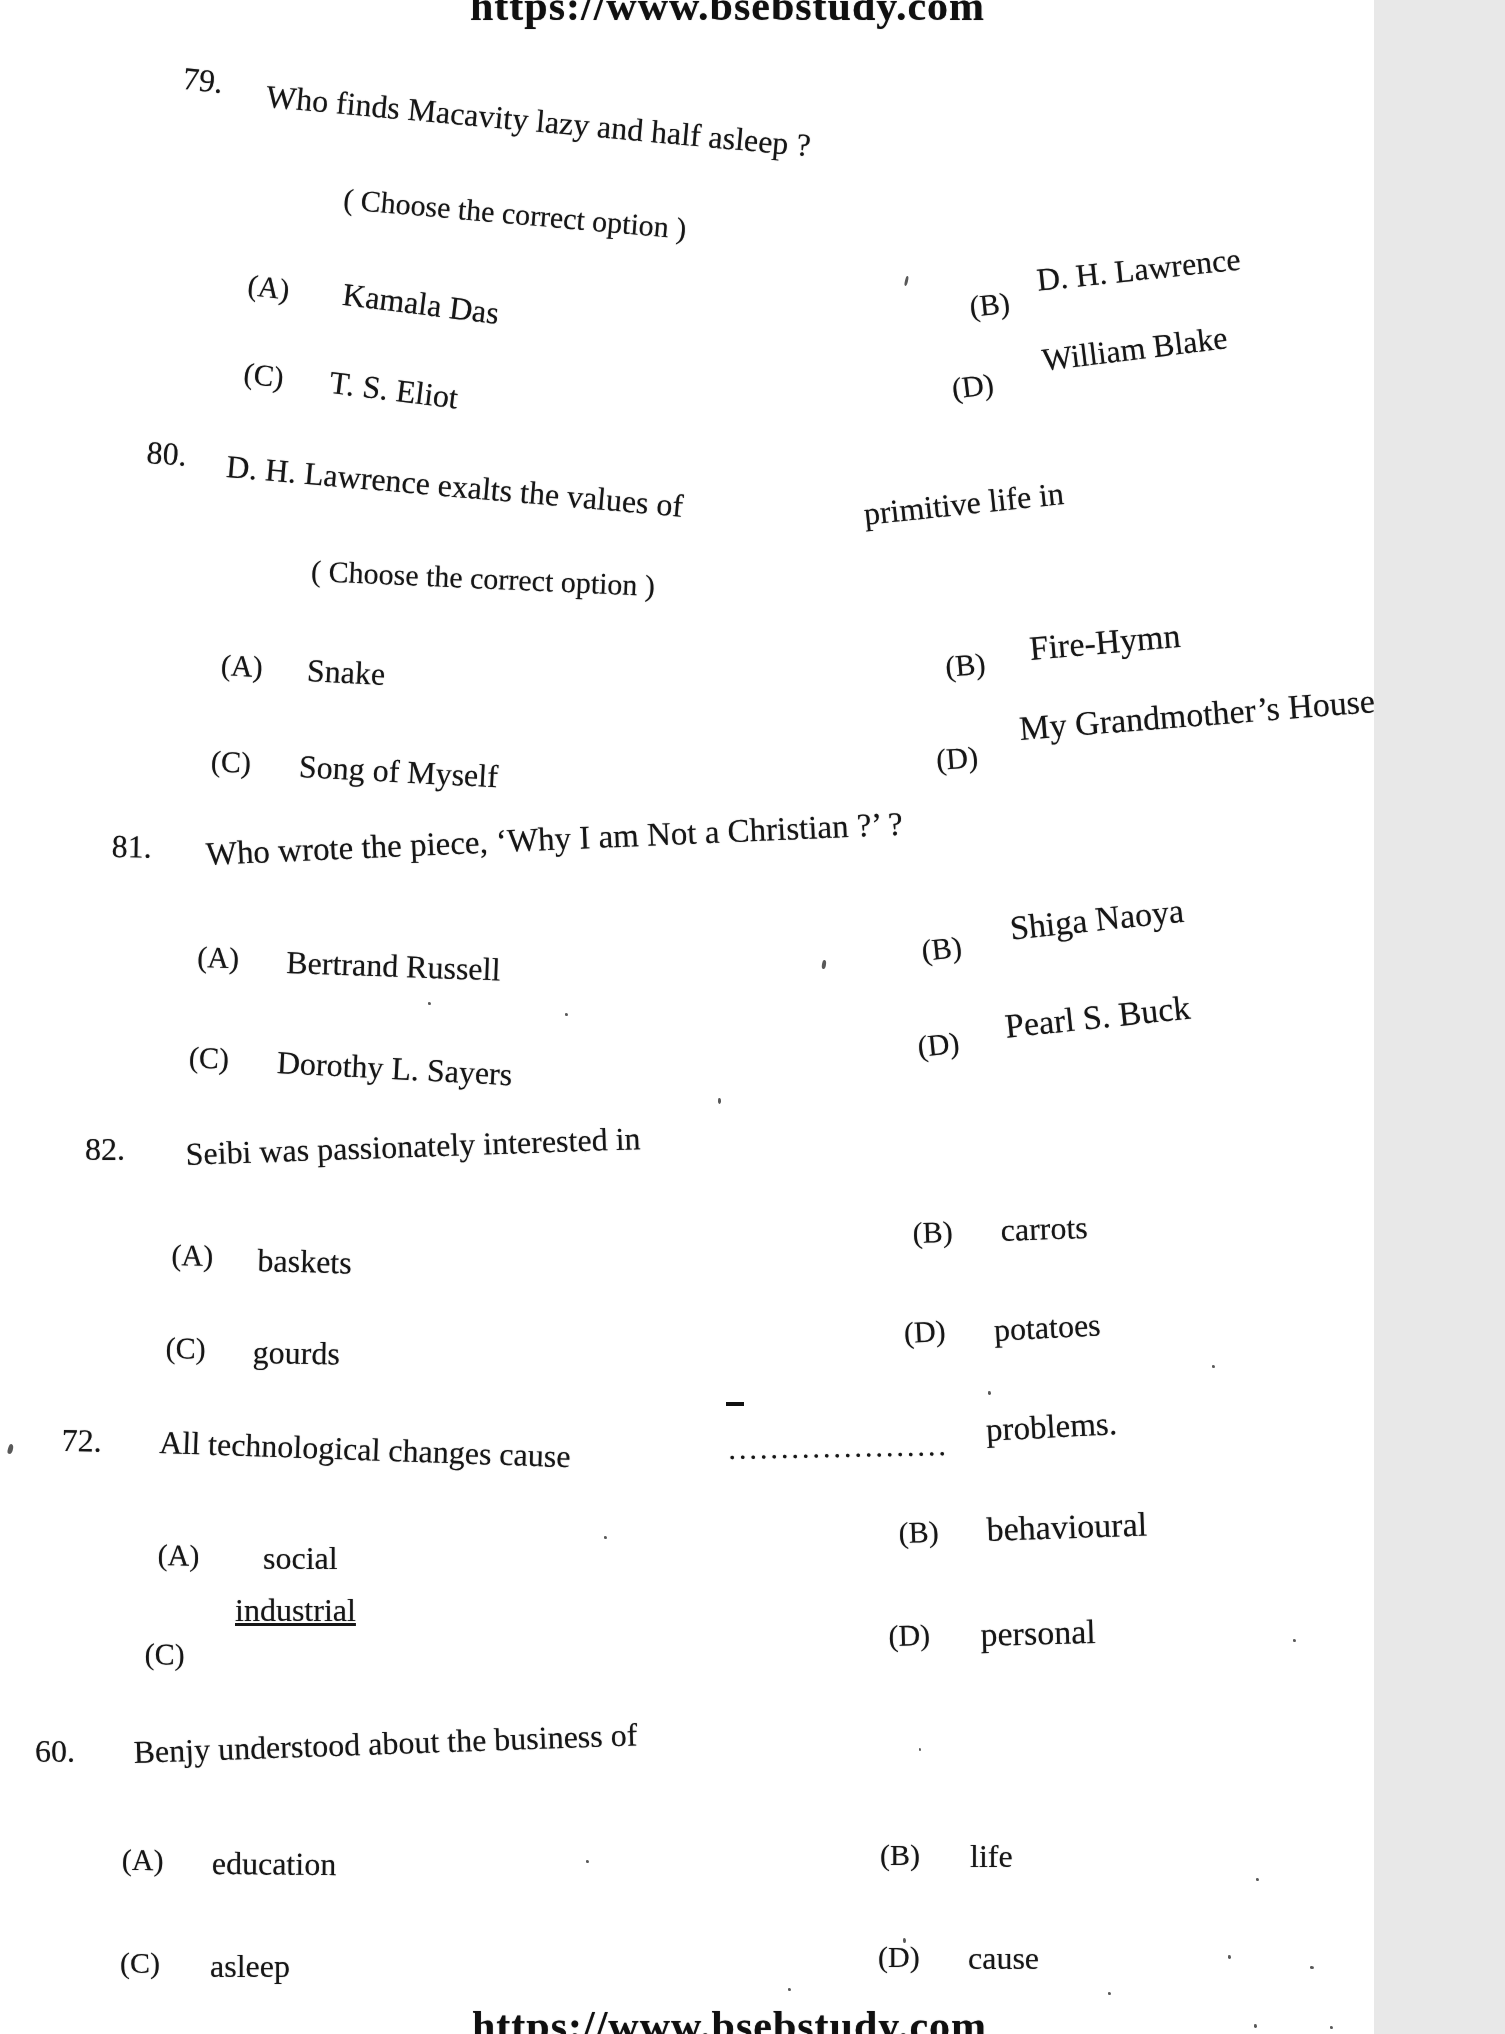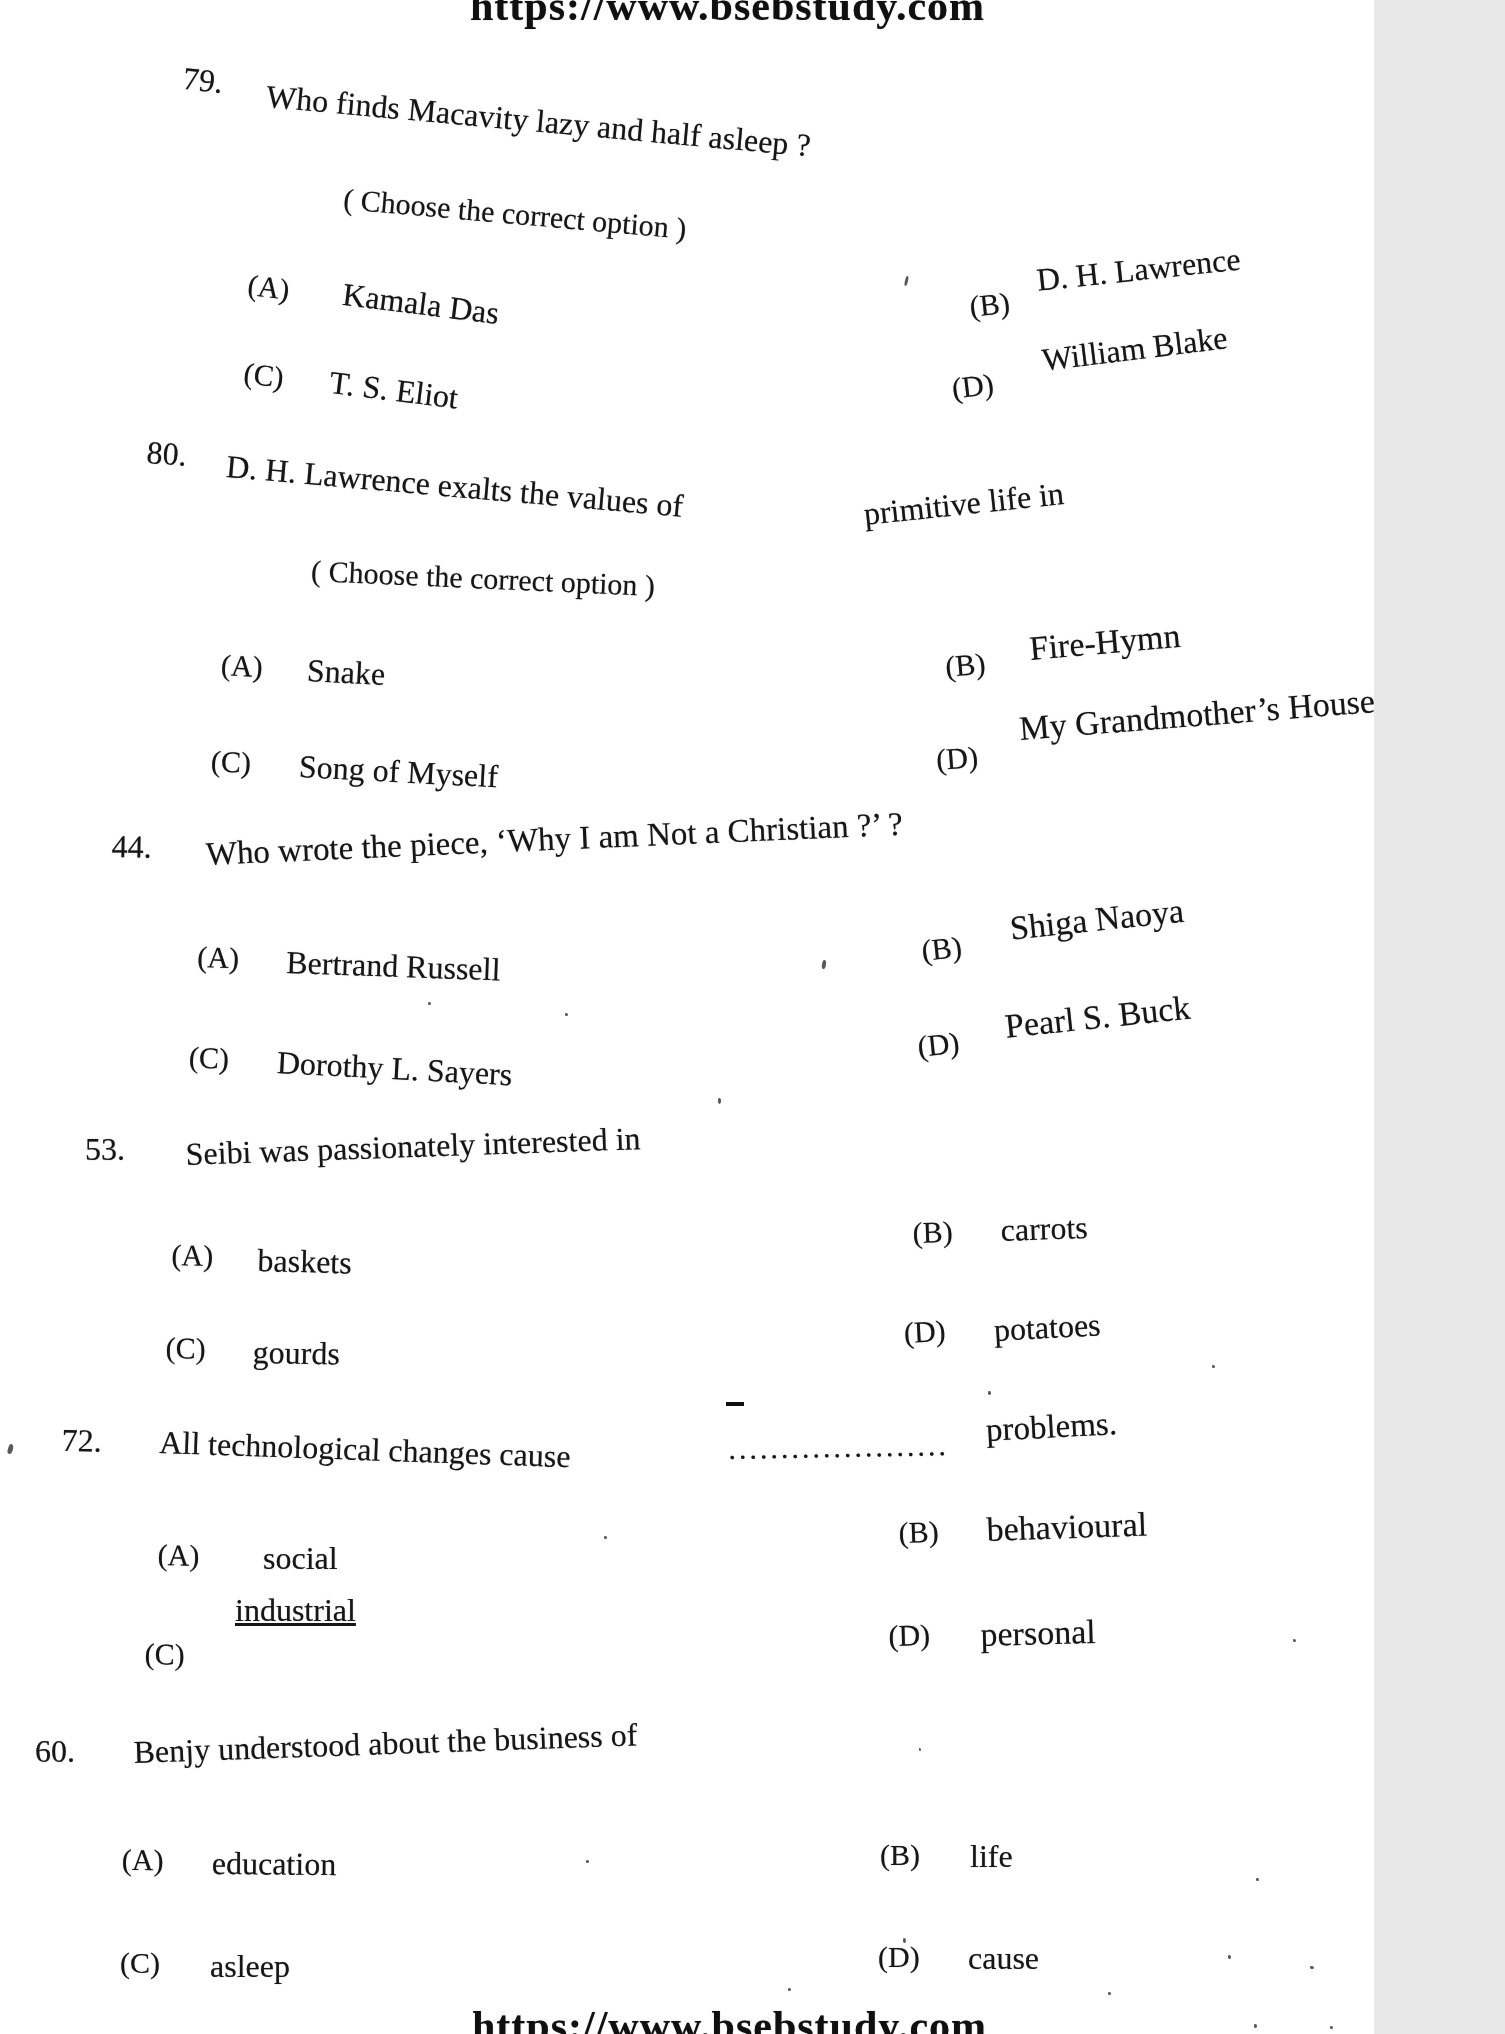--- a/index.html
+++ b/index.html
@@ -62,36 +62,36 @@
 
   <span class="t lbl" style="left:944px;top:650px;transform:rotate(-5deg);">(B)</span>
   <span class="t opt big" style="left:1028px;top:630px;transform:rotate(-5deg);">Fire-Hymn</span>
 
   <span class="t lbl" style="left:212px;top:744px;transform:rotate(3deg);">(C)</span>
   <span class="t opt" style="left:300px;top:748px;transform:rotate(3deg);">Song of Myself</span>
 
   <span class="t lbl" style="left:935px;top:743px;transform:rotate(-4.5deg);">(D)</span>
   <span class="t opt big" style="left:1018px;top:710px;transform:rotate(-4.5deg);">My Grandmother’s House</span>
 
-  <span class="t qnum" style="left:112px;top:828px;transform:rotate(1deg);">44.</span>
+  <span class="t qnum" style="left:112px;top:828px;transform:rotate(1deg);">81.</span>
   <span class="t qtext" style="left:205px;top:836px;transform:rotate(-2.5deg);font-size:33px;">Who wrote the piece, ‘Why I am Not a Christian ?’ ?</span>
 
   <span class="t lbl" style="left:198px;top:940px;transform:rotate(2deg);">(A)</span>
   <span class="t opt" style="left:287px;top:944px;transform:rotate(2deg);">Bertrand Russell</span>
 
   <span class="t lbl" style="left:920px;top:934px;transform:rotate(-6deg);">(B)</span>
   <span class="t opt big" style="left:1008px;top:910px;transform:rotate(-6deg);">Shiga Naoya</span>
 
   <span class="t lbl" style="left:190px;top:1040px;transform:rotate(3deg);">(C)</span>
   <span class="t opt" style="left:278px;top:1044px;transform:rotate(3deg);">Dorothy L. Sayers</span>
 
   <span class="t lbl" style="left:916px;top:1030px;transform:rotate(-6deg);">(D)</span>
   <span class="t opt big" style="left:1003px;top:1008px;transform:rotate(-6deg);">Pearl S. Buck</span>
 
-  <span class="t qnum" style="left:85px;top:1131px;">53.</span>
+  <span class="t qnum" style="left:85px;top:1131px;">82.</span>
   <span class="t qtext" style="left:185px;top:1136px;transform:rotate(-2deg);">Seibi was passionately interested in</span>
 
   <span class="t lbl" style="left:172px;top:1238px;transform:rotate(1.5deg);">(A)</span>
   <span class="t opt" style="left:258px;top:1242px;transform:rotate(1.5deg);">baskets</span>
 
   <span class="t lbl" style="left:912px;top:1216px;transform:rotate(-2deg);">(B)</span>
   <span class="t opt" style="left:1000px;top:1212px;transform:rotate(-2deg);">carrots</span>
 
   <span class="t lbl" style="left:166px;top:1331px;transform:rotate(1deg);">(C)</span>
   <span class="t opt" style="left:253px;top:1334px;transform:rotate(1deg);">gourds</span>

